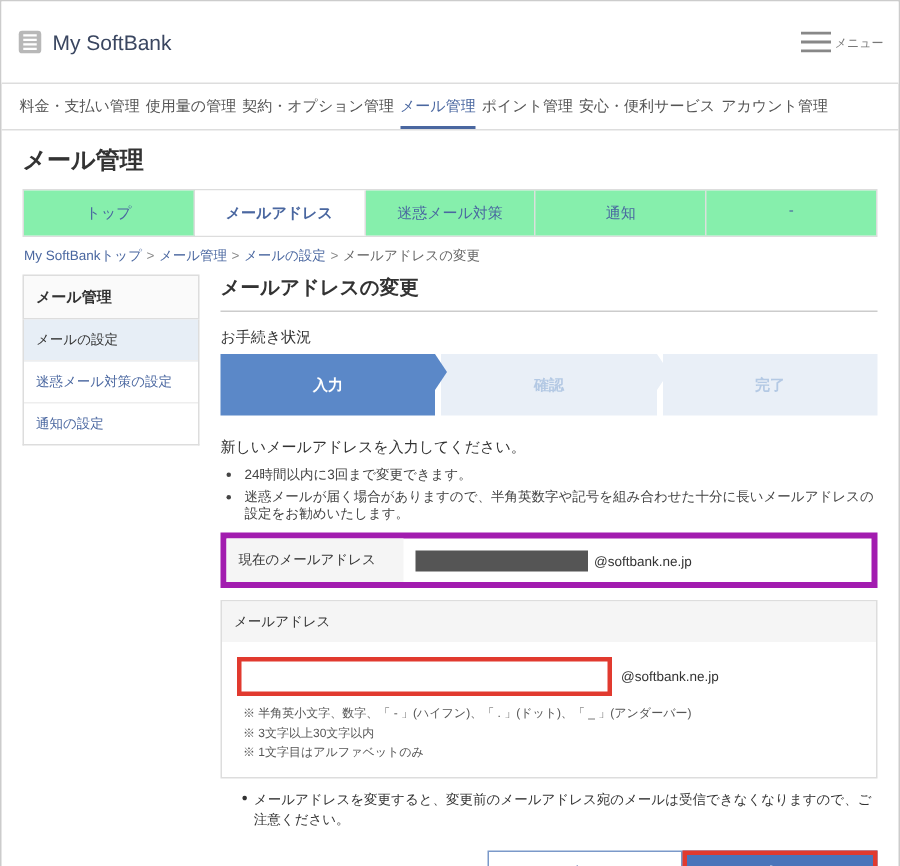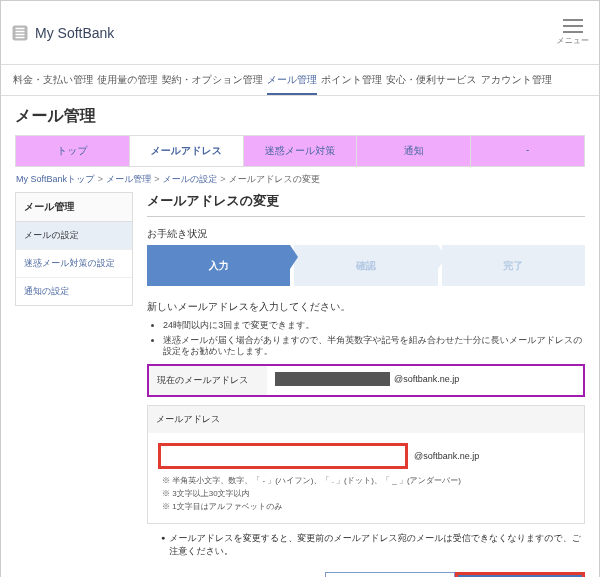--- a/index.html
+++ b/index.html
@@ -1,28 +1,28 @@
 <!DOCTYPE html>
 <html><head>
 <meta charset="utf-8">
 <style>
   * { box-sizing: border-box; margin: 0; padding: 0; }
   body { font-family: "Hiragino Kaku Gothic ProN", Meiryo, sans-serif; background: #fff; font-size: 11px; color: #333; width: 600px; }
   .frame { border: 1px solid #ccc; }
   .header { display: flex; align-items: center; justify-content: space-between; border-bottom: 1px solid #ddd; padding: 18px 10px; background: #fff; }
   .brand { display: flex; align-items: center; gap: 6px; font-size: 14px; color: #3a4660; }
   .brand-icon { width: 18px; height: 18px; }
-  .hamburger { display: flex; flex-direction: column; align-items: center; color: #777; font-size: 8px; gap:2px;}
+  .hamburger { display: flex; flex-direction: row; align-items: center; color: #777; font-size: 8px; gap:2px;}
   .hamburger svg { display:block;}
   .topnav { display: flex; gap: 4px; padding: 8px 12px 0; font-size: 10px; color: #555; border-bottom: 1px solid #ddd; }
   .topnav span { padding-bottom: 6px; cursor: pointer; white-space: nowrap;}
   .topnav .active { color: #4a67a0; border-bottom: 2px solid #4a67a0; }
   .page-title { font-size: 16px; font-weight: 600; padding: 10px 14px 8px; }
   .tabs { display: flex; border: 1px solid #ddd; margin: 0 14px; }
-  .tabs div { flex: 1; text-align: center; padding: 8px 4px; font-size: 10px; color: #4a67a0; border-right: 1px solid #ddd; cursor: pointer; background:#f0abfc;}
+  .tabs div { flex: 1; text-align: center; padding: 8px 4px; font-size: 10px; color: #4a67a0; border-right: 1px solid #ddd; cursor: pointer; background:#86efac;}
   .tabs div:last-child { border-right: none; }
   .tabs .on { background: #fff; font-weight: 600; }
   .crumbs { padding: 6px 15px; font-size: 9px; color: #4a67a0; }
   .crumbs span.sep { color: #888; margin: 0 3px; }
   .crumbs span.cur { color: #666; }
   .body { display: flex; padding: 0 14px 14px; gap: 14px; }
   .side { width: 118px; }
   .side-h { border: 1px solid #ddd; padding: 7px 8px; font-size: 10px; font-weight: 600; background: #fafafa; }
   .side-items { border: 1px solid #ddd; border-top: none; }
   .side-items div { padding: 7px 8px; font-size: 9px; color: #4a67a0; border-bottom: 1px solid #eee; cursor:pointer;}
@@ -34,21 +34,21 @@
   .steps { display: flex; height: 41px; margin-bottom: 14px; font-size: 10px; font-weight: bold; }
   .step { flex: 1; display: flex; align-items: center; justify-content: center; color: #b4c9e4; background: #e9eff7; position: relative; margin-right:4px;}
   .step.on { background: #5b88c8; color: #fff; }
   .step:after { content:""; position:absolute; right:-8px; top:0; width:0; height:0; border-top:12px solid transparent; border-bottom:12px solid transparent; border-left:8px solid #e9eff7; z-index:1;}
   .step.on:after { border-left-color:#5b88c8; }
   .step:last-child { margin-right:0;}
   .step:last-child:after { display:none;}
   .lead { font-size: 10px; margin: 6px 0; }
   .bullets { list-style: disc; margin-left: 16px; font-size: 9px; color: #444; }
   .bullets li { margin-bottom: 3px; line-height:1.3;}
-  .row { display: flex; align-items: flex-start; border: 2px solid #a21caf; margin-top: 6px; }
+  .row { display: flex; align-items: center; border: 4px solid #a21caf; margin-top: 6px; }
   .row-l { width: 118px; background: #f5f5f5; padding: 8px; font-size: 9px; }
   .row-v { flex: 1; padding: 6px 8px; font-size: 9px; display:flex; align-items:center; gap:4px;}
   .masked { background: #555; width: 115px; height: 14px; display:inline-block;}
   .box { border: 1px solid #ddd; margin-top: 8px; }
   .box-h { background: #f5f5f5; padding: 7px 8px; font-size: 9px; }
   .box-b { padding: 10px; font-size: 9px; }
   .inline { display: flex; align-items: center; gap: 6px; margin-bottom: 6px; }
   .field { border: 3px solid #e13a2f; width: 250px; height: 26px; background:#fff;}
   .notes { font-size: 8px; color: #555; line-height: 1.6; margin-left:4px;}
   .notes div:before { content:"※ "; }

